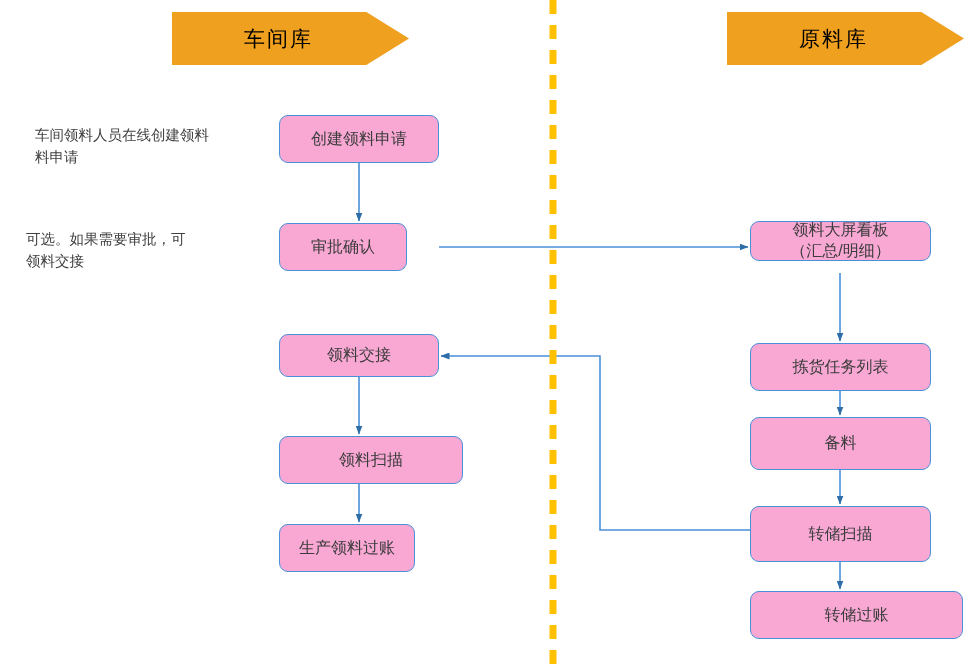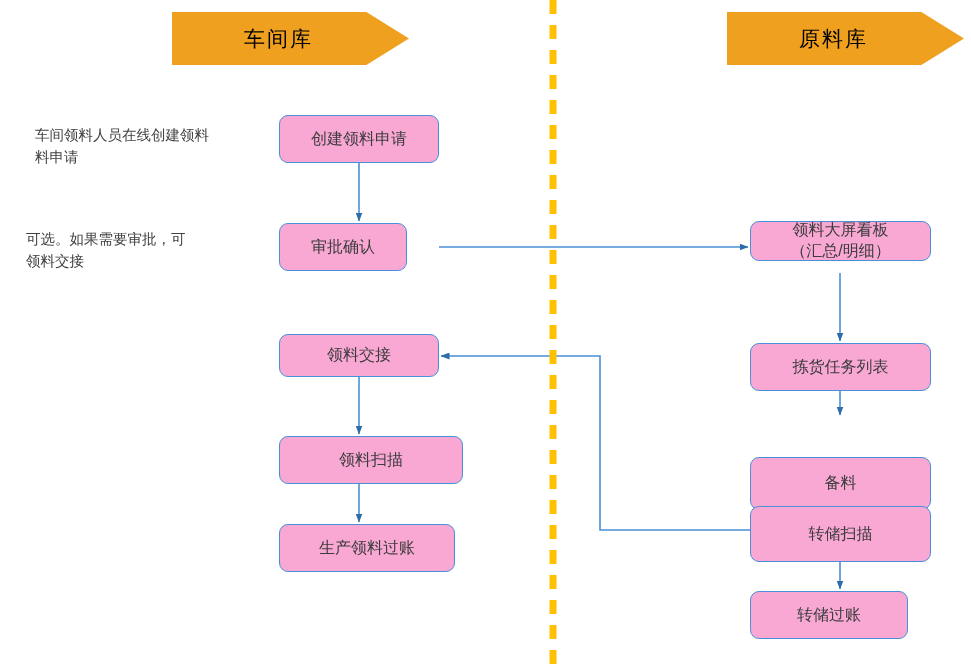--- a/index.html
+++ b/index.html
@@ -129,26 +129,26 @@
 领料交接</div>
 
   <div class="node" style="left:279px; top:115px; width:160px; height:48px;">创建领料申请</div>
 
   <div class="node" style="left:279px; top:223px; width:128px; height:48px;">审批确认</div>
 
   <div class="node" style="left:279px; top:334px; width:160px; height:43px;">领料交接</div>
 
   <div class="node" style="left:279px; top:436px; width:184px; height:48px;">领料扫描</div>
 
-  <div class="node" style="left:279px; top:524px; width:176px; height:48px;">生产领料过账</div>
+  <div class="node" style="left:279px; top:524px; width:136px; height:48px;">生产领料过账</div>
 
   <div class="node" style="left:750px; top:221px; width:181px; height:40px;">领料大屏看板
 （汇总/明细）</div>
 
   <div class="node" style="left:750px; top:343px; width:181px; height:48px;">拣货任务列表</div>
 
-  <div class="node" style="left:750px; top:417px; width:181px; height:53px;margin-top:40px;">备料</div>
+  <div class="node" style="left:750px; top:417px; width:181px; height:53px;">备料</div>
 
   <div class="node" style="left:750px; top:506px; width:181px; height:56px;">转储扫描</div>
 
-  <div class="node" style="left:750px; top:591px; width:158px; height:48px;">转储过账</div>
+  <div class="node" style="left:750px; top:591px; width:213px; height:48px;">转储过账</div>
 
 </div>
 
 </body></html>

